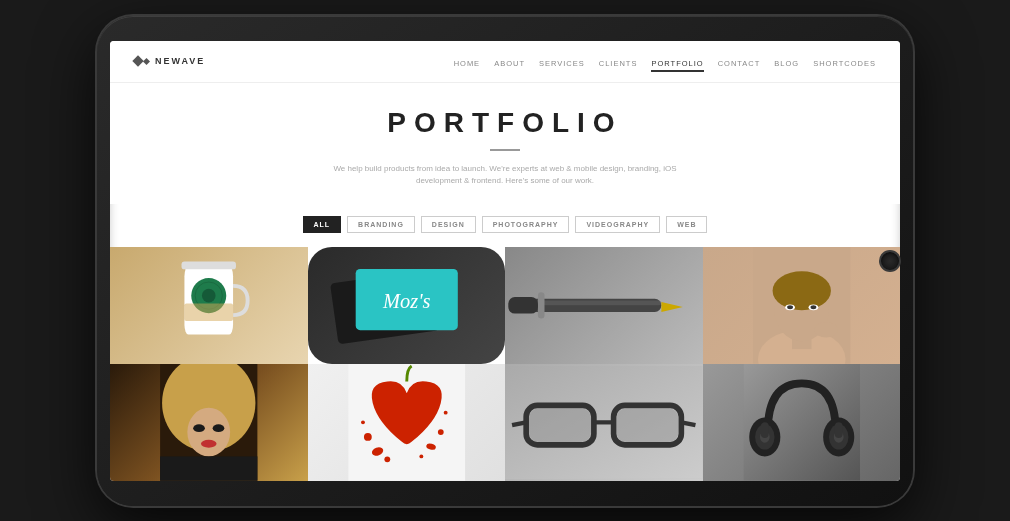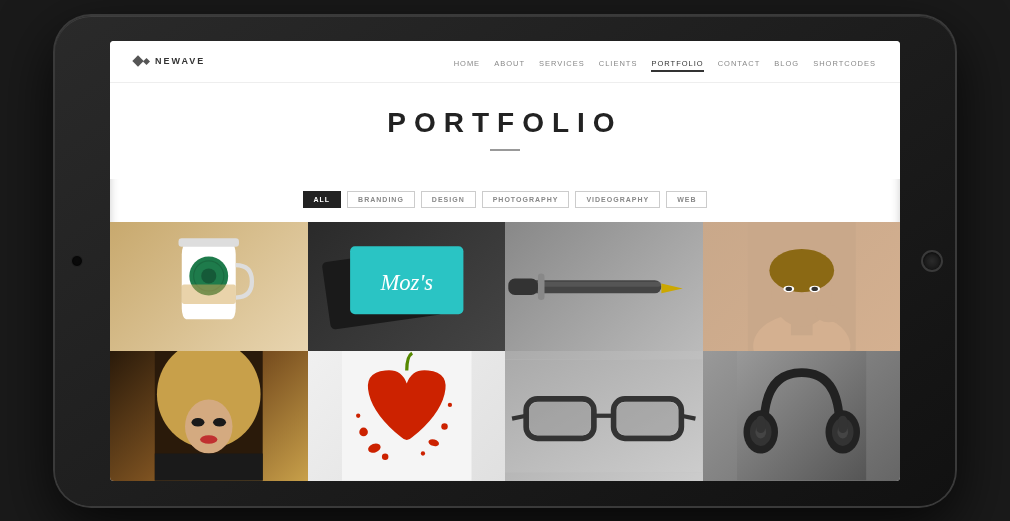--- a/index.html
+++ b/index.html
@@ -9,21 +9,21 @@
       background: #1a1a1a;
       display: flex;
       align-items: center;
       justify-content: center;
       font-family: 'Arial', sans-serif;
       overflow: hidden;
     }
 
     
     .tablet-shell {
-      width: 900px;
+      width: 816px;
       height: 490px;
       background: linear-gradient(145deg, #2a2a2a, #111);
       border-radius: 36px;
       box-shadow: 0 0 0 2px #3a3a3a, 0 20px 60px rgba(0,0,0,0.8), inset 0 1px 0 rgba(255,255,255,0.1);
       display: flex;
       align-items: center;
       justify-content: center;
       position: relative;
     }
 
@@ -220,20 +220,21 @@
       background: linear-gradient(135deg, #c8a96e, #e8d5b0);
     }
 
     
     .biz-cards {
       display: flex;
       justify-content: center;
       height: 100%;
       background: linear-gradient(135deg, #2a2a2a, #444);
       gap: 6px;
+      border-radius: 24px;
     }
 
     
     .pen-item {
       display: flex;
       align-items: center;
       justify-content: center;
       height: 100%;
       background: linear-gradient(135deg, #888, #bbb);
     }
@@ -307,20 +308,21 @@
         <li class="active"><a>PORTFOLIO</a></li>
         <li><a>CONTACT</a></li>
         <li><a>BLOG</a></li>
         <li><a>SHORTCODES</a></li>
       </ul>
     </nav>
 
     <div class="hero">
       <h1 class="hero-title">PORTFOLIO</h1>
       <div class="hero-divider"></div>
+      <p class="hero-description">We help build products from idea to launch. We're experts at web &amp; mobile design, branding, iOS development &amp; frontend. Here's some of our work.</p>
     </div>
 
     <div class="filter-bar">
       <button class="filter-btn active">ALL</button>
       <button class="filter-btn">BRANDING</button>
       <button class="filter-btn">DESIGN</button>
       <button class="filter-btn">PHOTOGRAPHY</button>
       <button class="filter-btn">VIDEOGRAPHY</button>
       <button class="filter-btn">WEB</button>
     </div>

